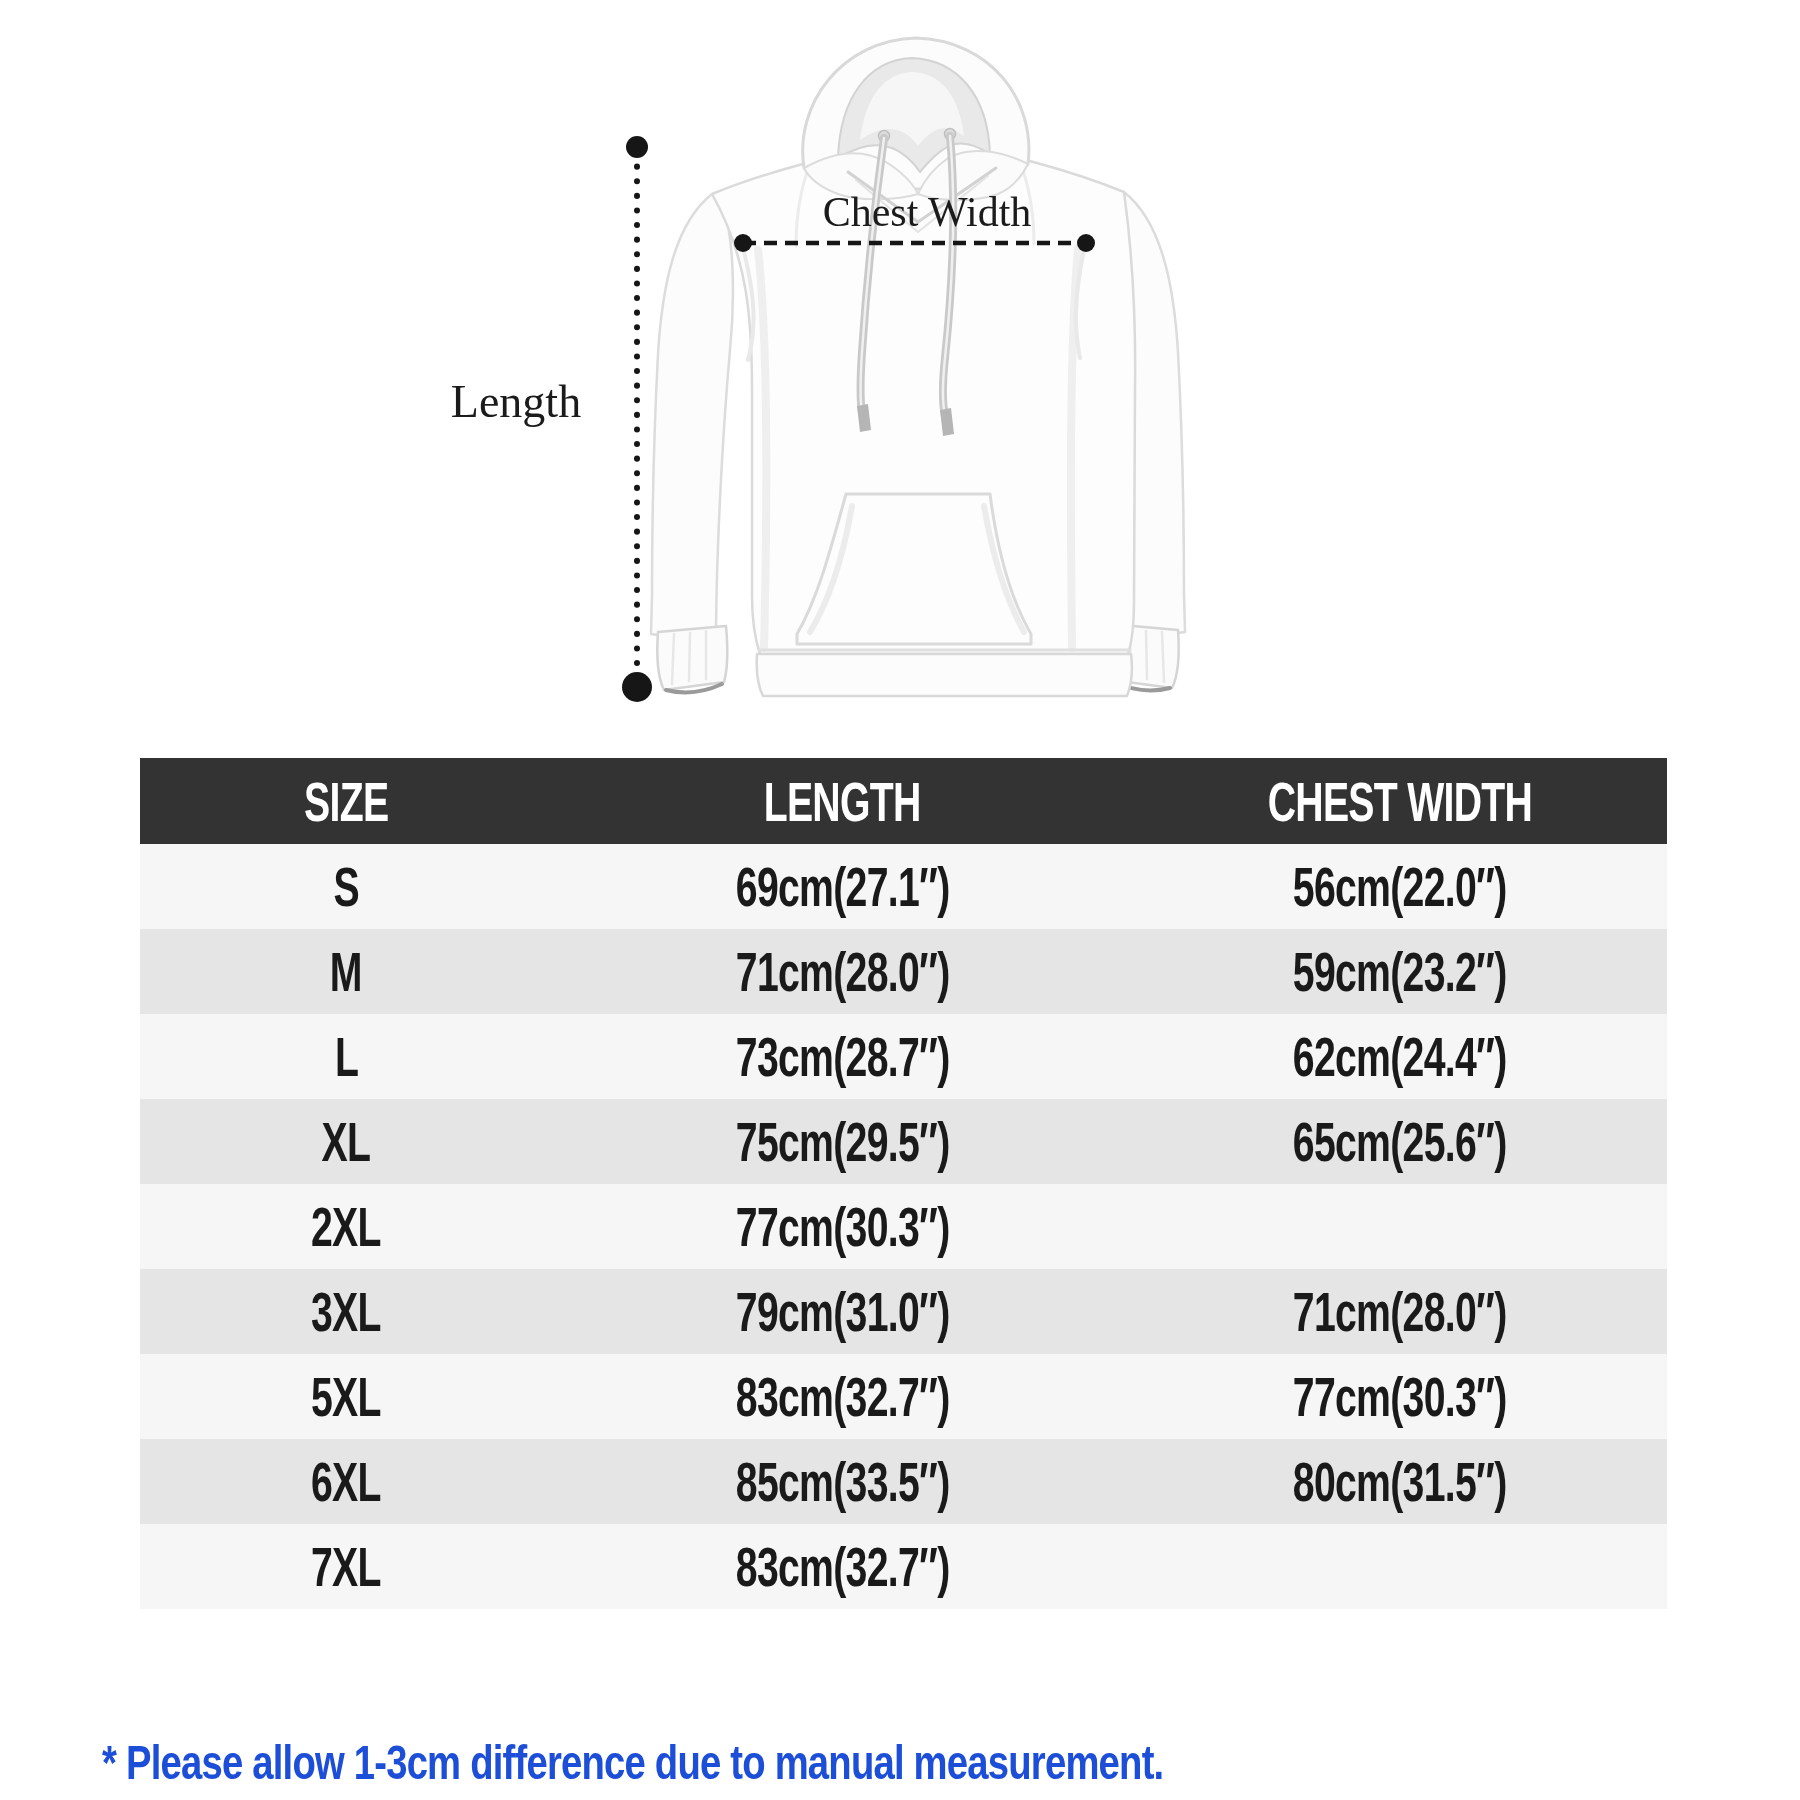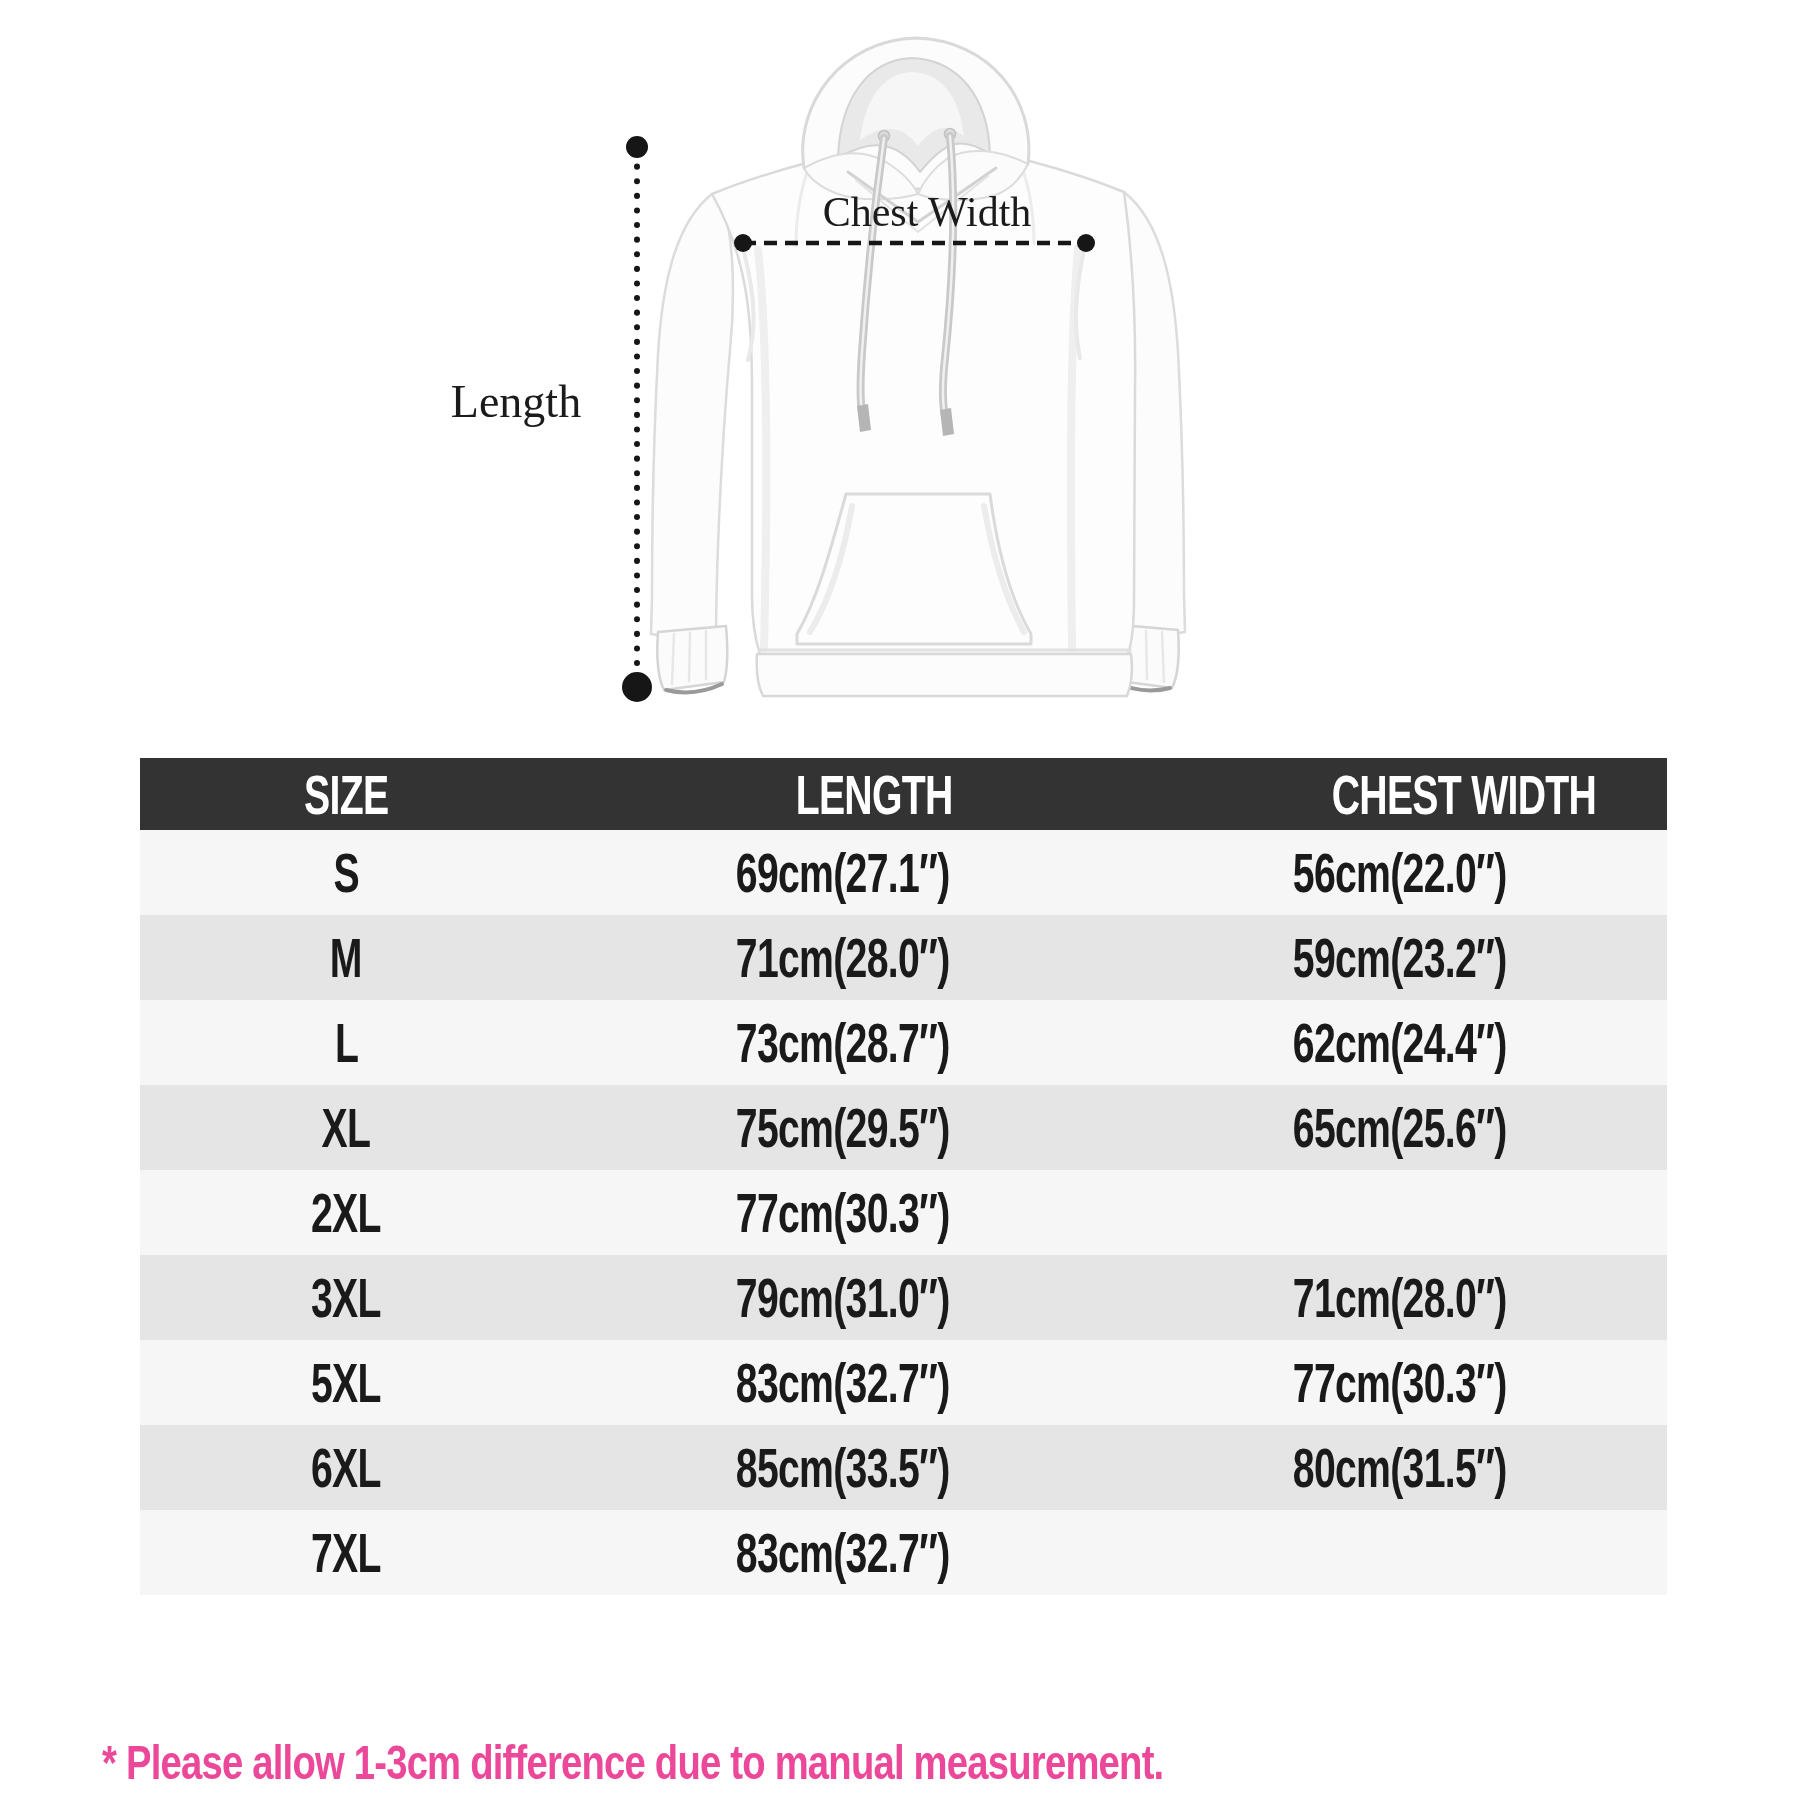--- a/index.html
+++ b/index.html
@@ -12,38 +12,38 @@
   .serif-label {
     position:absolute; font-family:"Liberation Serif","DejaVu Serif",serif;
     color:#1b1b1b; text-align:center; line-height:1.15; white-space:nowrap;
   }
   #chest-label { left:772px; top:188px; width:310px; font-size:42px; }
   #length-label { left:400px; top:376px; width:232px; font-size:46px; }
   
   .size-table { position:absolute; left:140px; top:758px; width:1527px; }
   .thead {
     display:grid; grid-template-columns:27% 38% 35%;
-    height:72px; align-items:center; background:#333333;gap:32px;
+    height:86px; align-items:center; background:#333333;
   }
   .thead .cell { text-align:center; color:#ffffff; font-size:56px; }
   .tbody .trow {
     display:grid; grid-template-columns:27% 38% 35%;
     height:85px; align-items:center;
   }
   .tbody .trow:nth-child(odd)  { background:#f6f6f6; }
   .tbody .trow:nth-child(even) { background:#e5e5e5; }
   .trow .cell { text-align:center; color:#1a1a1a; font-size:56px; }
   .cn {
     display:inline-block; transform:scaleX(0.70); transform-origin:center;
     font-weight:700; white-space:nowrap; letter-spacing:-1px;
   }
   
   .footnote {
     position:absolute; left:102px; top:1734px;
-    font-size:49px; font-weight:700; color:#ec4899; white-space:nowrap;
+    font-size:49px; font-weight:700; color:#1d4ed8; white-space:nowrap;
   }
   .footnote .cn { transform:scaleX(0.78); transform-origin:left center; letter-spacing:-1px; }
 </style>
 </head>
 <body>
 
 <div class="stage">
 
   <svg class="hoodie-svg" viewBox="0 0 1800 760" aria-hidden="true">
     <g stroke-linejoin="round" stroke-linecap="round">

